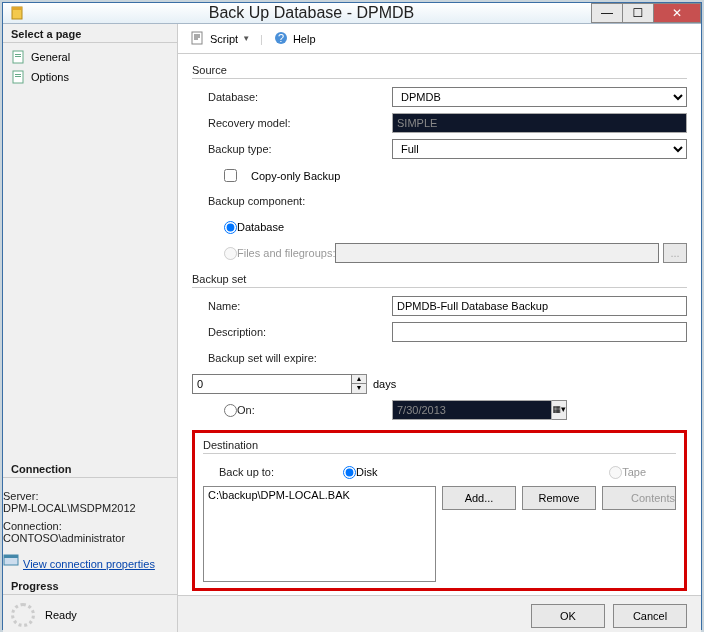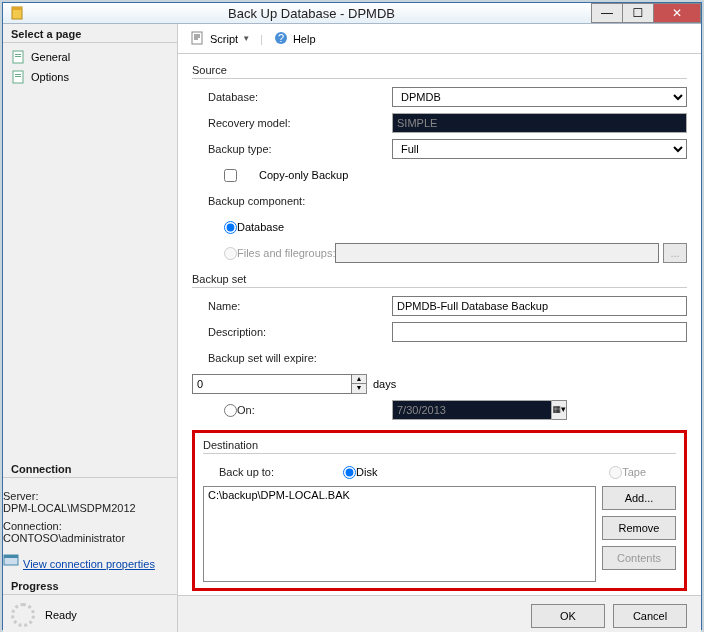--- a/index.html
+++ b/index.html
@@ -2,21 +2,21 @@
 <html><head>
 <meta charset="utf-8">
 <style>
 * { box-sizing: border-box; margin: 0; padding: 0; font-family: "Segoe UI", Tahoma, sans-serif; font-size: 11px; }
 body { background: #c8d4dc; width: 704px; height: 632px; overflow: hidden; }
 
 .window { width: 700px; height: 628px; margin: 2px; background: #fff; border: 1px solid #3a6ea5; display: flex; flex-direction: column; }
 
 .titlebar { height: 28px; background: linear-gradient(#fff, #e6f0f7); display: flex; align-items: center; border-bottom: 1px solid #a8b8c8; }
 .titlebar .icon { width: 16px; height: 16px; margin: 0 6px; }
-.titlebar .title { flex: 1; text-align: center; font-size: 13px; color: #222; }
+.titlebar .title { flex: 1; text-align: center; font-size: 16px; color: #222; }
 .titlebar .btns { display: flex; }
 .titlebar .btn { width: 32px; height: 20px; border: 1px solid #888; background: #e8e8e8; display: flex; align-items: center; justify-content: center; font-size: 12px; margin-left: -1px; }
 .titlebar .btn.close { background: #c75050; color: #fff; width: 48px; }
 
 .body { flex: 1; display: flex; }
 .left { width: 175px; background: #f0f0f0; border-right: 1px solid #ccc; display: flex; flex-direction: column; }
 .right { flex: 1; display: flex; flex-direction: column; }
 
 .panel-hdr { font-weight: bold; padding: 4px 8px 2px; border-bottom: 1px solid #ccc; color: #1a1a1a; background: #f0f0f0; }
 .left-section { padding: 4px 0; }
@@ -39,36 +39,36 @@
 .group { margin-bottom: 8px; }
 .group-title { color: #222; margin-bottom: 2px; }
 .group-line { border-top: 1px solid #ccc; margin-bottom: 6px; }
 .row { display: flex; align-items: center; min-height: 24px; margin-bottom: 2px; }
 .row .label { width: 200px; padding-left: 16px; color: #222; }
 .row .label.sub { padding-left: 32px; }
 .row .field { flex: 1; display: flex; align-items: center; gap: 6px; }
 select, input[type=text] { width: 100%; height: 20px; border: 1px solid #7a7a7a; padding: 0 4px; background: #fff; }
 select:disabled, input:disabled { background: #f0f0f0; color: #888; }
 input[readonly] { background: #0f172a; color: #888; border: 1px solid #aaa; }
-.chk { display: flex; align-items: center; gap: 22px; padding-left: 32px; }
+.chk { display: flex; align-items: flex-end; gap: 14px; padding-left: 32px; }
 .radio { display: flex; align-items: center; padding-left: 32px; }
 .radio.disabled { color: #999; }
 .small-btn { width: 26px; height: 20px; border: 1px solid #888; background: #e8e8e8; text-align: center; }
 .spinner-input { display: flex; }
 .spinner-input input { width: 160px; }
 .spinner-btns { display: flex; flex-direction: column; border: 1px solid #888; border-left: none; }
 .spinner-btns span { height: 9px; width: 14px; font-size: 7px; text-align: center; line-height: 8px; background: #eee; border-bottom: 1px solid #888; }
 .spinner-btns span:last-child { border-bottom: none; }
 
 .dest-box { border: 3px solid #d40000; padding: 6px 8px; }
 .dest-inner { display: flex; gap: 6px; }
 .listbox { flex: 1; height: 96px; border: 1px solid #888; background: #fff; padding: 2px 4px; overflow: auto; }
-.dest-btns { display: flex; flex-direction: column; gap: 6px; }
+.dest-btns { display: flex; flex-direction: row; gap: 6px; }
 .btn-std { width: 74px; height: 24px; border: 1px solid #888; background: #e8e8e8; cursor: pointer; }
-.btn-std:disabled { color: #999; }
+.btn-std:disabled { color: #999; text-align: right; }
 
 .footer { height: 40px; border-top: 1px solid #ccc; display: flex; justify-content: flex-end; align-items: center; gap: 8px; padding: 0 14px; background: #f0f0f0; }
 .footer button { width: 74px; height: 24px; border: 1px solid #888; background: #e8e8e8; }
 
 svg { width: 16px; height: 16px; }
 </style>
 </head>
 <body>
 
 <div class="window">

